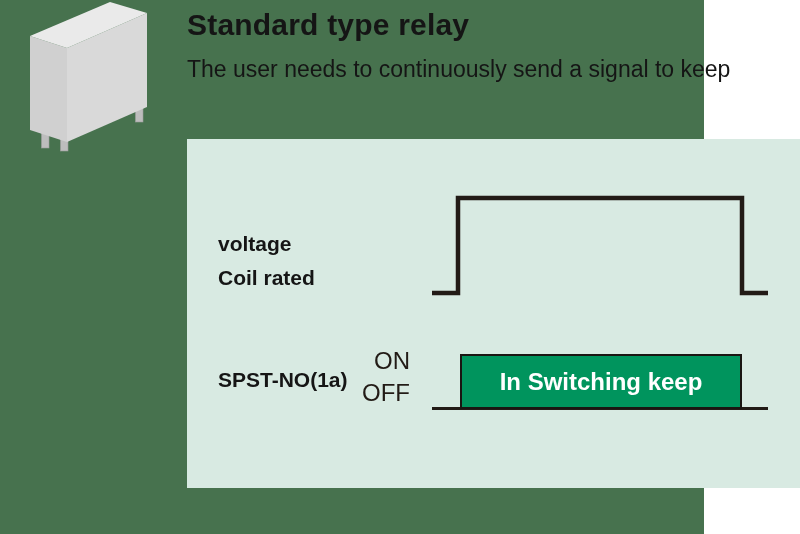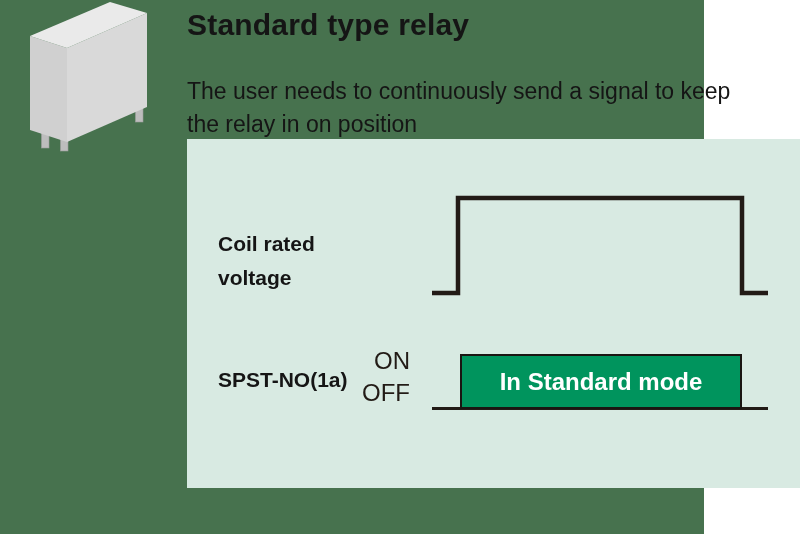--- a/index.html
+++ b/index.html
@@ -30,21 +30,20 @@
     letter-spacing: 0.2px;
     white-space: nowrap;
   }
   #description {
     position: absolute;
     left: 187px; top: 53px;
     font-size: 23px;
     line-height: 33px;
     color: var(--text);
     white-space: nowrap;
-    margin-top: 22px;
   }
 
   
   #panel {
     position: absolute;
     left: 187px; top: 139px;
     width: 613px; height: 349px;
     background: var(--panel);
   }
 
@@ -120,36 +119,35 @@
     <rect x="135.5" y="98" width="7.5" height="24" fill="#bdbdbd" stroke="#9e9e9e" stroke-width="0.6"></rect>
 
     <polygon points="30,36 67,48 67,142 30,130" fill="#d0d0d0"></polygon>
     <polygon points="67,48 147,13 147,107 67,142" fill="#d9d9d9"></polygon>
     <polygon points="30,36 110,2 147,13 67,48" fill="#eaeaea"></polygon>
   </svg>
 
   <div id="title">Standard type relay</div>
   <div id="description">
     <div>The user needs to continuously send a signal to keep</div>
-    <div>the relay in on position</div>
   </div>
 
   <div id="panel"></div>
 
   <div id="coil-label">
+    <div>voltage</div>
     <div>Coil rated</div>
-    <div>voltage</div>
   </div>
 
   <svg id="coil-wave" viewBox="0 0 350 112" aria-hidden="true">
     <polyline points="7,103 33,103 33,8 317,8 317,103 343,103" fill="none" stroke="#221b16" stroke-width="4.5"></polyline>
   </svg>
 
   <div id="contact-label">SPST-NO(1a)</div>
   <div id="on-label" class="axis-label">ON</div>
   <div id="off-label" class="axis-label">OFF</div>
   <div id="off-line"></div>
 
   <div id="switching-box">
-    <span>In Standard mode</span>
+    <span>In Switching keep</span>
   </div>
 
 </div>
 
 </body></html>

